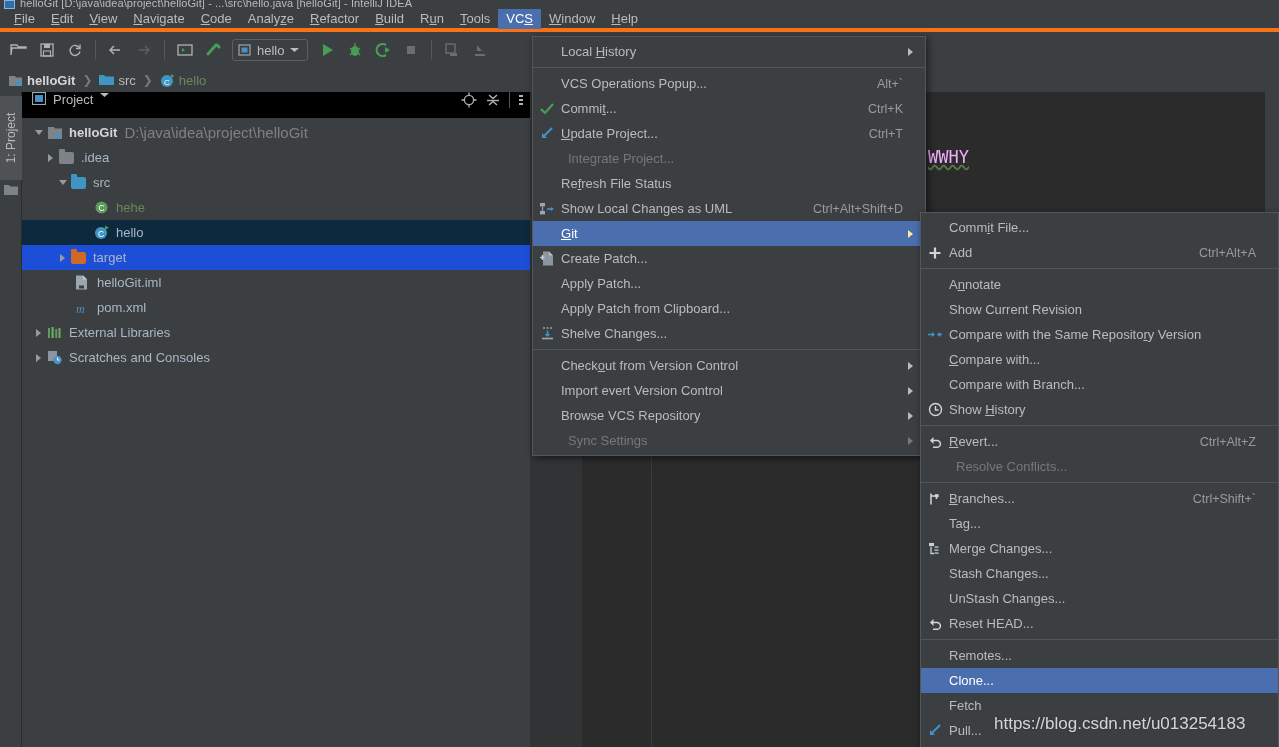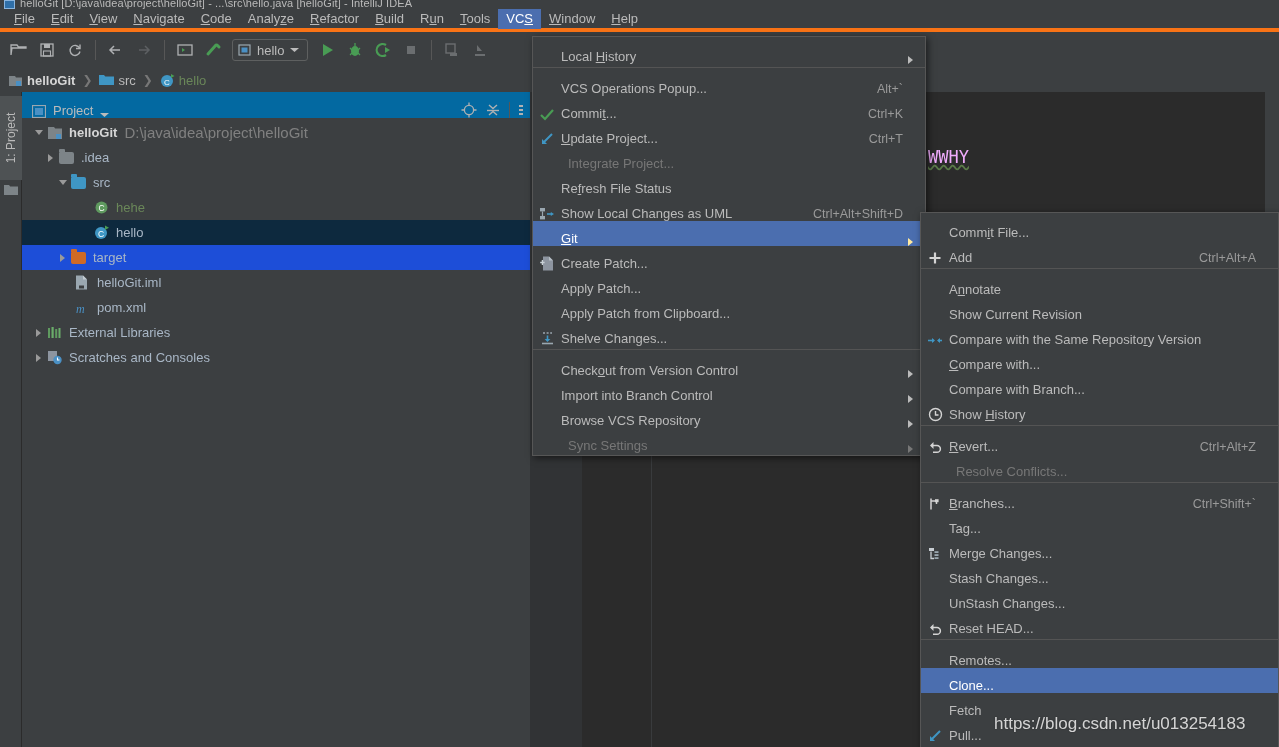--- a/index.html
+++ b/index.html
@@ -83,22 +83,22 @@
   .leftstrip .vicon {
     position:absolute; top:92px; left:4px; width:14px; height:12px;
   }
 
   
   .projpanel {
     position:absolute; left:22px; top:92px; width:508px; height:655px;
     background:#3c3f41;
   }
   .pp-header {
-    height:26px; display:flex; align-items:flex-end; padding-left:10px;
-    background:#0369a1; gap:7px;
+    height:26px; display:flex; align-items:flex-start; padding-left:10px;
+    background:#000000; gap:7px;
   }
   .pp-header .pt {
     font-size:13px; color:#bbbbbb;
   }
   .pp-tools {
     margin-left:auto; display:flex; align-items:center; gap:8px; padding-right:6px;
   }
   .pp-tools .pdiv { width:1px; height:16px; background:#575757; }
 
   .tree { background:#3c3f41; height:629px; padding-top:2px; }
@@ -158,21 +158,21 @@
     font-size:13px; color:#6a8759;
   }
 
   
   .menu {
     position:absolute; background:#3c3f41;
     border:1px solid #565656; box-shadow:2px 2px 7px rgba(0,0,0,.55);
     padding:2px 0;
   }
   .menu .row {
-    height:25px; display:flex; align-items:flex-end; font-size:13px;
+    height:25px; display:flex; align-items:center; font-size:13px;
     color:#bbbbbb; padding:0 8px 0 0; white-space:nowrap; position:relative;
   }
   .menu .row.disabled { color:#777777;margin-left:7px; }
   .menu .row.hl { background:#4b6eaf; color:#ffffff; }
   .menu .row .mic {
     width:28px; flex:0 0 auto; display:flex; align-items:center; justify-content:center;
   }
   .menu .row .mtxt { flex:1 1 auto; }
   .menu .row .mkey { color:#9a9a9a; margin-left:22px; font-size:12.5px; }
   .menu .row .marrow {
@@ -617,21 +617,21 @@
     <div class="row">
       <span class="mic"></span>
       <span class="mtxt">Check<u>o</u>ut from Version Control</span>
       <span class="marrow">
           <i></i>
         </span>
     </div>
 
     <div class="row">
       <span class="mic"></span>
-      <span class="mtxt">Import into Branch Control</span>
+      <span class="mtxt">Import evert Version Control</span>
       <span class="marrow">
           <i></i>
         </span>
     </div>
 
     <div class="row">
       <span class="mic"></span>
       <span class="mtxt">Browse VCS Repository</span>
       <span class="marrow">
           <i></i>

